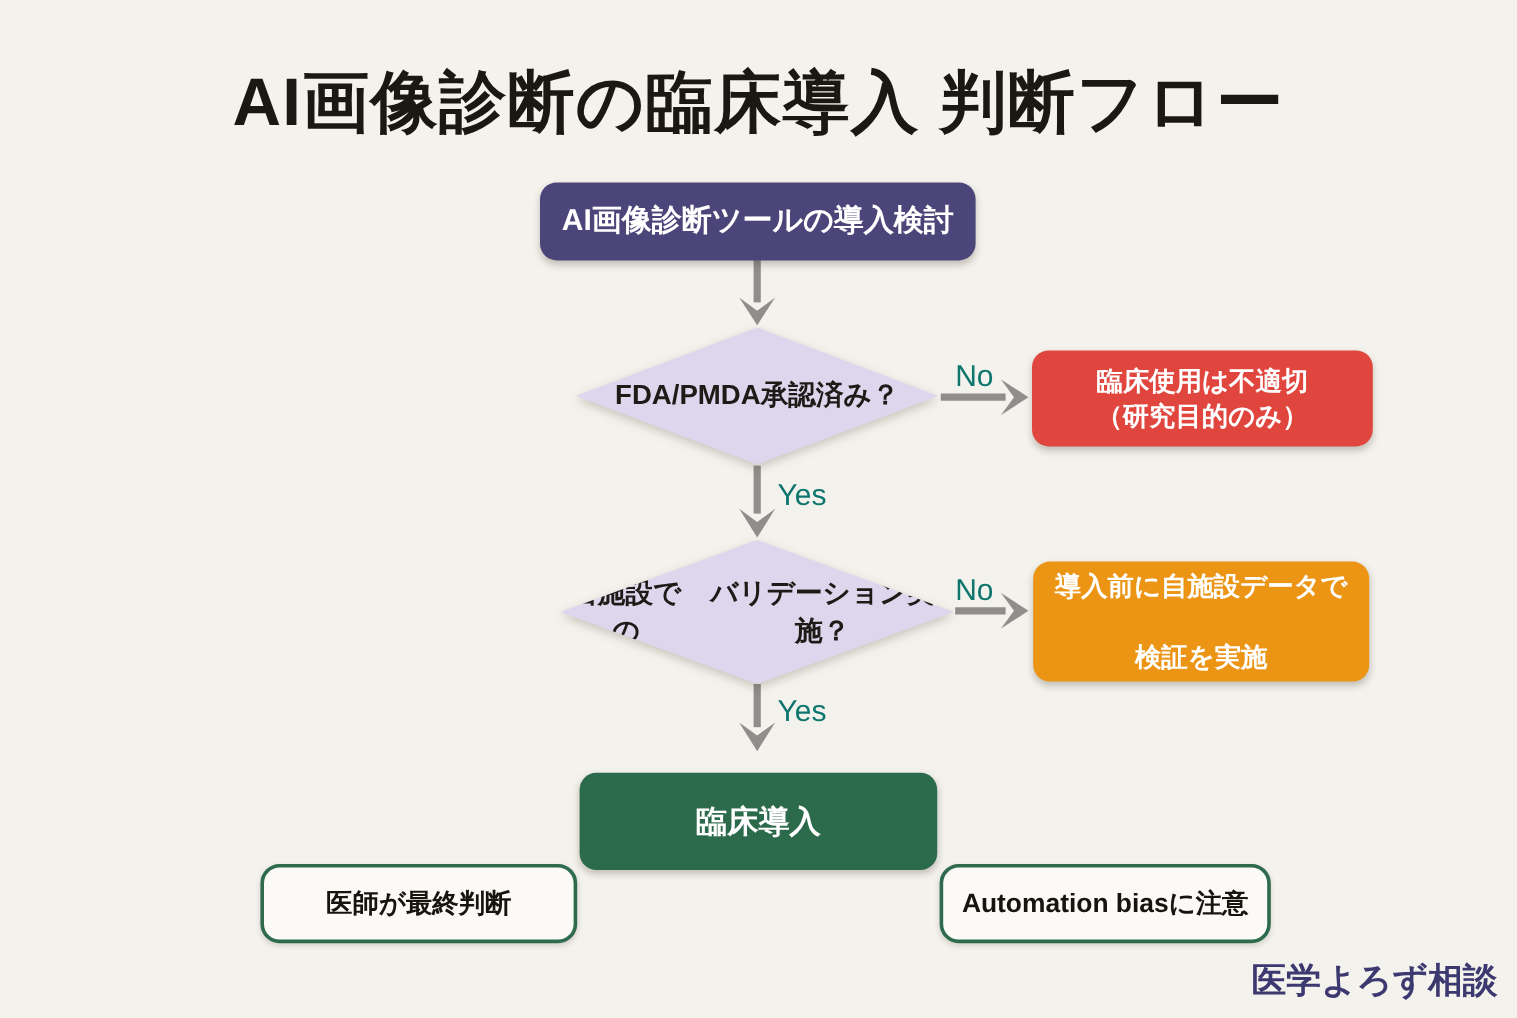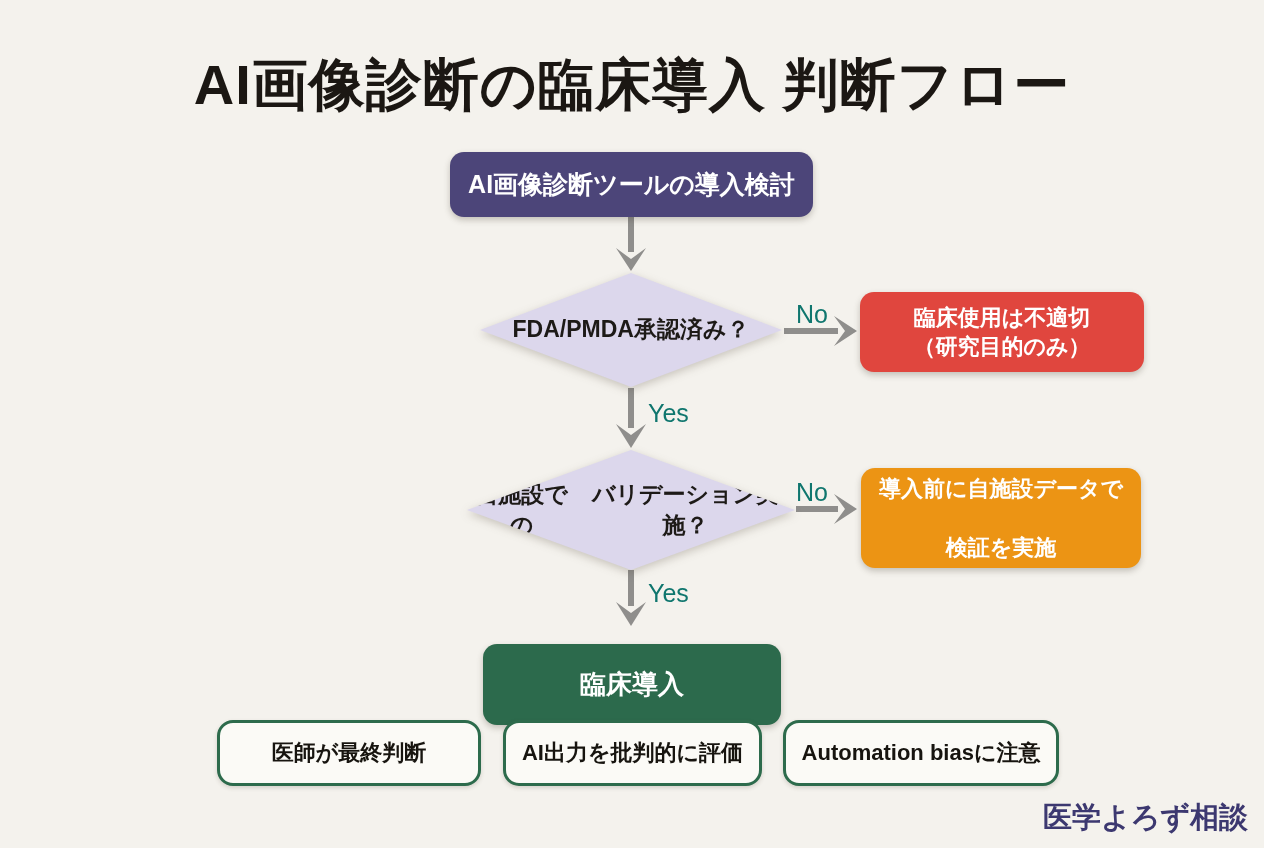--- a/index.html
+++ b/index.html
@@ -170,22 +170,19 @@
     <span>検証を実施</span>
   </div>
 
   <div class="node node-adopt" style="background-color: rgb(44, 106, 76);">
     <span>臨床導入</span>
   </div>
 
   <div class="note note-0">
     <span>医師が最終判断</span>
   </div>
-  <div class="note note-1">
-    <span>AI出力を批判的に評価</span>
-  </div>
   <div class="note note-2">
     <span>Automation biasに注意</span>
   </div>
 
   <div class="watermark">医学よろず相談</div>
 
 </div>
 
 </body></html>

